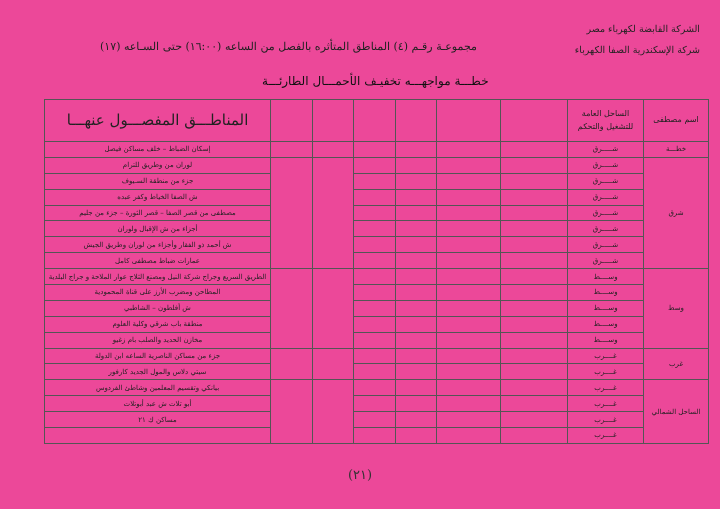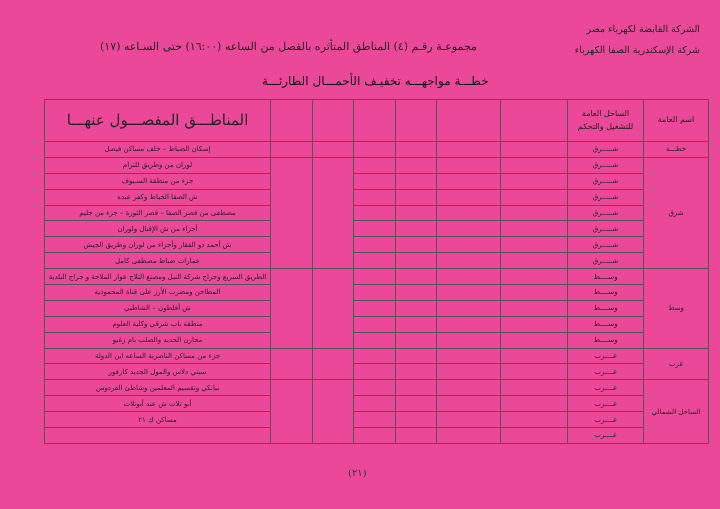--- a/index.html
+++ b/index.html
@@ -30,21 +30,21 @@
       overflow: hidden; white-space: nowrap;
     }
     table.plan th { height: 42px; font-size: 8px; }
     table.plan th.hdr-sector, table.plan th.hdr-admin { white-space: normal; line-height: 1.6; }
     table.plan th.hdr-regions { font-size: 15px; }
     table.plan tr.r td { height: 15.9px; }
     td.admin { font-size: 7.5px; letter-spacing: 1px; }
     td.sector { font-size: 7.5px; white-space: normal; line-height: 1.8; }
     td.region { font-size: 6.6px; }
     .page-no {
-      position: absolute; left: 348px; top: 467px; font-size: 10px; color: #333;
+      position: absolute; left: 348px; top: 467px; font-size: 13px; color: #333;
     }
   </style>
 </head>
 <body>
 
 <div class="page">
   <div class="hdr-right">
     <div>الشركة القابضة لكهرباء مصر</div>
     <div>شركة الإسكندرية الصفا الكهرباء</div>
   </div>
@@ -59,21 +59,21 @@
       <col style="width:67px">
       <col style="width:64px">
       <col style="width:41px">
       <col style="width:42px">
       <col style="width:41px">
       <col style="width:42px">
       <col style="width:226px">
     </colgroup>
     <thead>
       <tr>
-        <th class="hdr-sector">اسم العامة</th>
+        <th class="hdr-sector">اسم مصطفى</th>
         <th class="hdr-admin">الساحل العامة للتشغيل والتحكم</th>
         <th></th>
         <th></th>
         <th></th>
         <th></th>
         <th></th>
         <th></th>
         <th class="hdr-regions">المناطـــق المفصـــول عنهـــا</th>
       </tr>
     </thead>

